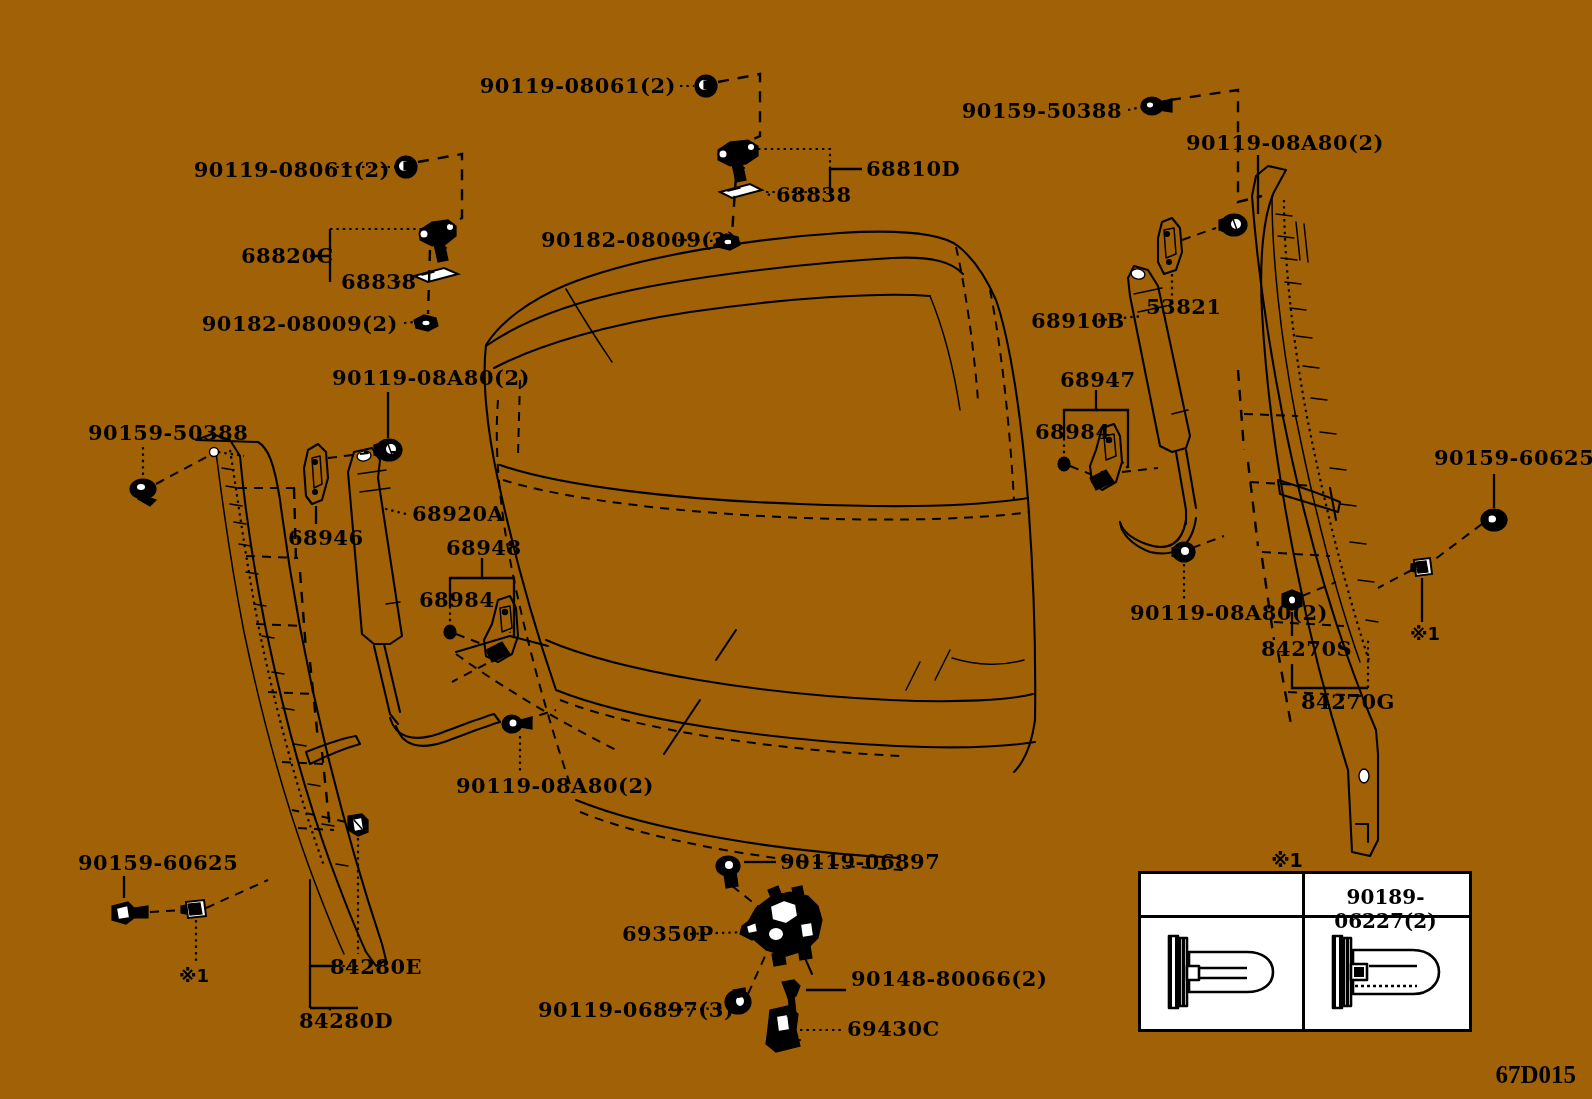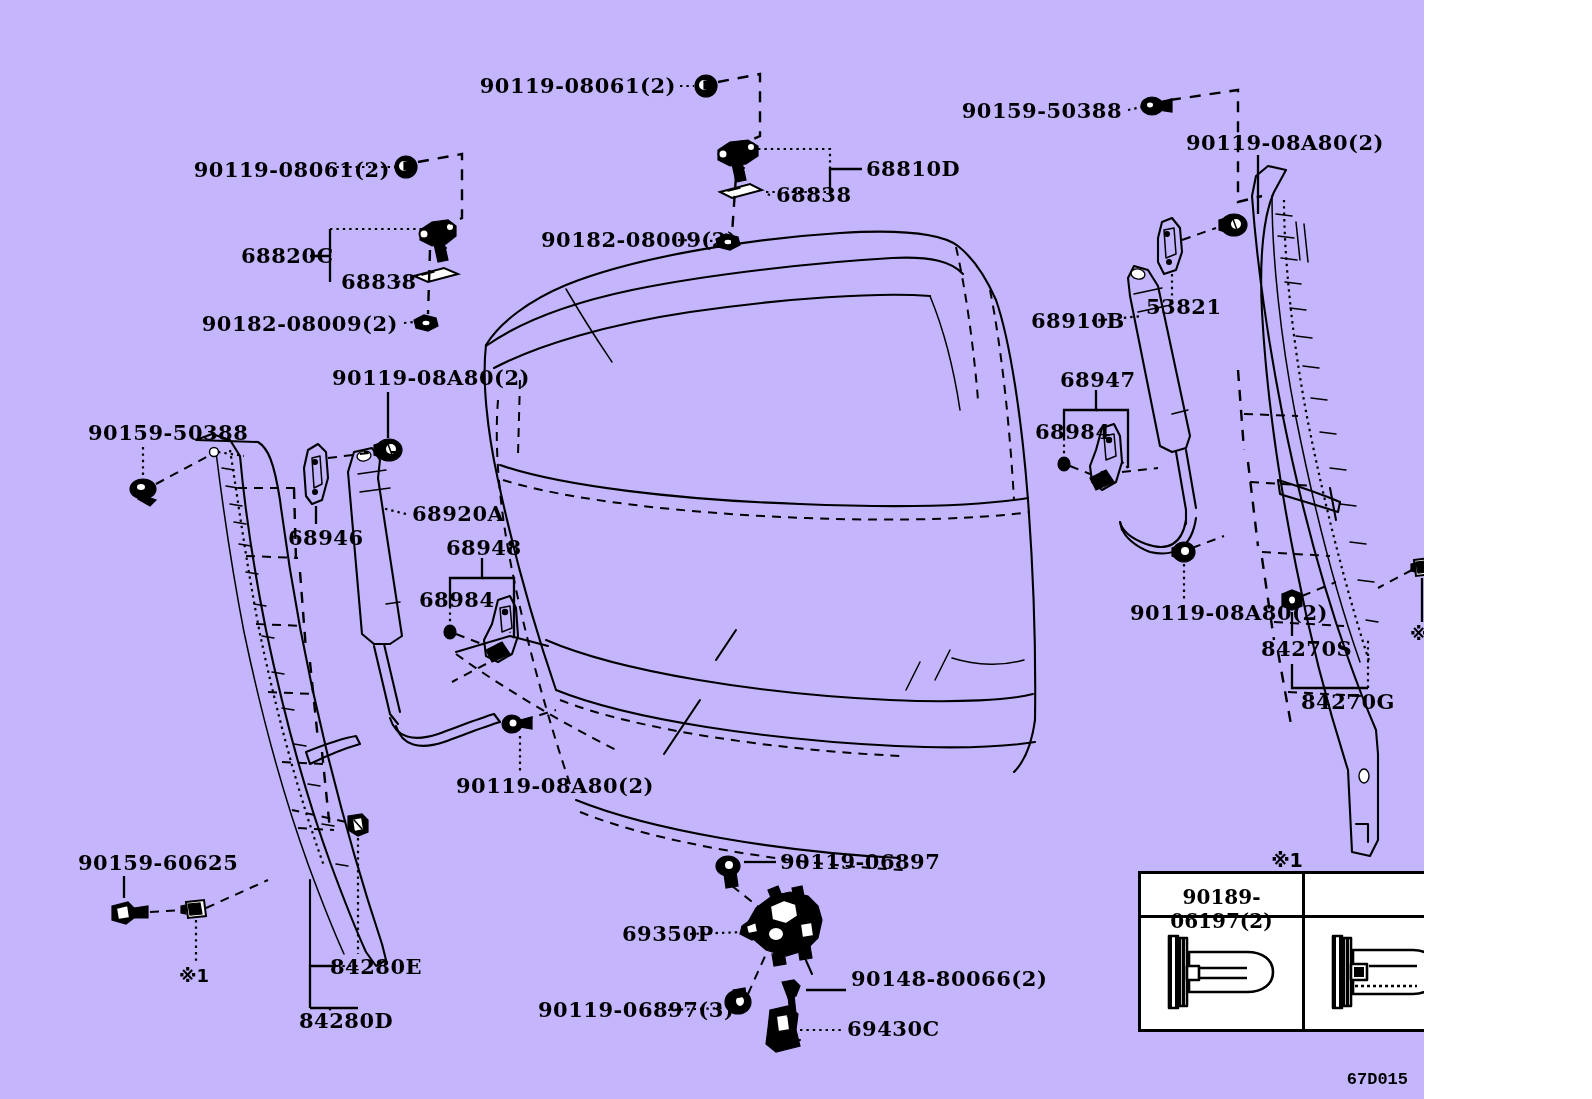--- a/index.html
+++ b/index.html
@@ -3,23 +3,23 @@
 <meta charset="utf-8">
 <title>Back Door Panel &amp; Glass Parts Diagram</title>
 <style>
   html, body {
     margin: 0;
     padding: 0;
     background: #ffffff;
   }
   #sheet {
     position: relative;
-    width: 1424px;
+    width: 1592px;
     height: 1099px;
-    background: #c4b5fd;
+    background: #a16207;
     overflow: hidden;
     font-family: "DejaVu Serif", "Liberation Serif", serif;
   }
   #art {
     position: absolute;
     left: 0; top: 0;
     width: 1592px;
     height: 1099px;
   }
   .lbl {
@@ -30,23 +30,23 @@
     letter-spacing: 0.5px;
     color: #000000;
     white-space: nowrap;
     line-height: 1;
   }
   .lbl.r { transform: translateX(-100%); }
   .diagcode {
     position: absolute;
     right: 16px;
     bottom: 10px;
-    font-family: Liberation Mono, monospace;
+    font-family: Liberation Serif, serif;
     font-weight: bold;
-    font-size: 17px;
+    font-size: 25px;
     color: #000;
   }
   .notebox {
     position: absolute;
     border: 3px solid #000;
     background: #fff;
   }
   .notebox .divider {
     position: absolute;
     top: 0; bottom: 0;
@@ -648,21 +648,21 @@
       <div class="astmark" style="left: 179px; top: 965px;">※1</div>
       <div class="astmark" style="left: 1410px; top: 623px;">※1</div>
     </div>
 
   <div class="notemark" id="note-symbol" style="left:1287px; top:849px; transform:translateX(-50%);">※1</div>
 
   <div class="notebox" style="left:1138px; top:871px; width:328px; height:155px;">
     <div class="hrule" style="top:41px;"></div>
     <div class="divider" style="left:161px;"></div>
 
-    <div class="notecell-title" style="left:0; top:11px; width:161px;">90189-06197(2)</div>
+    <div class="notecell-title" style="left:164px; top:11px; width:161px;">90189-06227(2)</div>
 
     <svg style="position:absolute; left:20px; top:52px;" width="125" height="92" viewBox="0 0 125 92">
       <g fill="none" stroke="#000" stroke-width="2.6" stroke-linejoin="round">
         <rect x="8" y="10" width="9" height="72" fill="#fff"></rect>
         <rect x="19" y="12" width="7" height="68" fill="#fff"></rect>
         <path d="M28 26 L 86 26 C 102 26 112 34 112 46 C 112 58 102 66 86 66 L 28 66 Z" fill="#fff"></path>
         <rect x="26" y="40" width="12" height="14" fill="#fff"></rect>
         <path d="M38 42 L 86 42"></path>
         <path d="M38 52 L 86 52"></path>
       </g>

